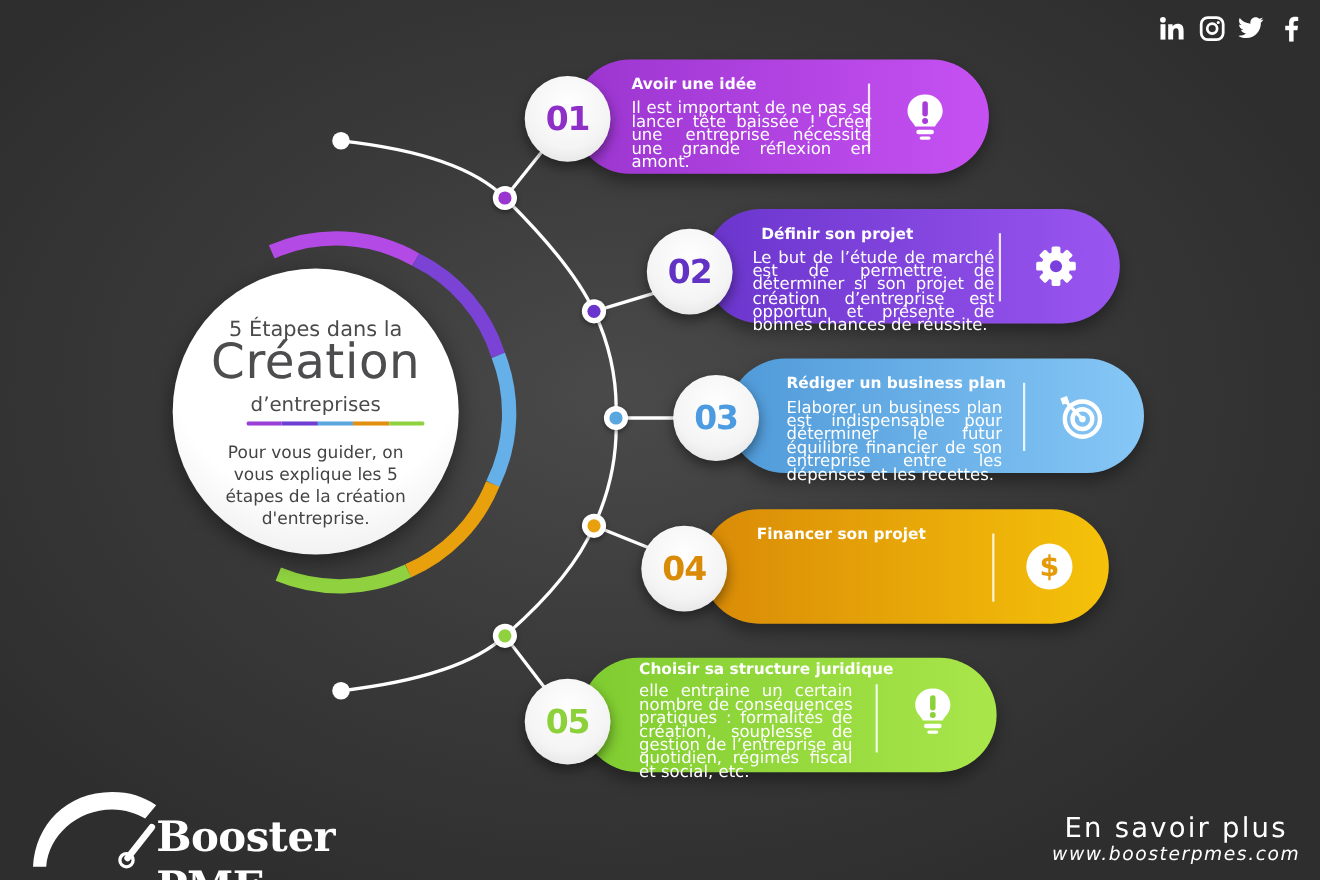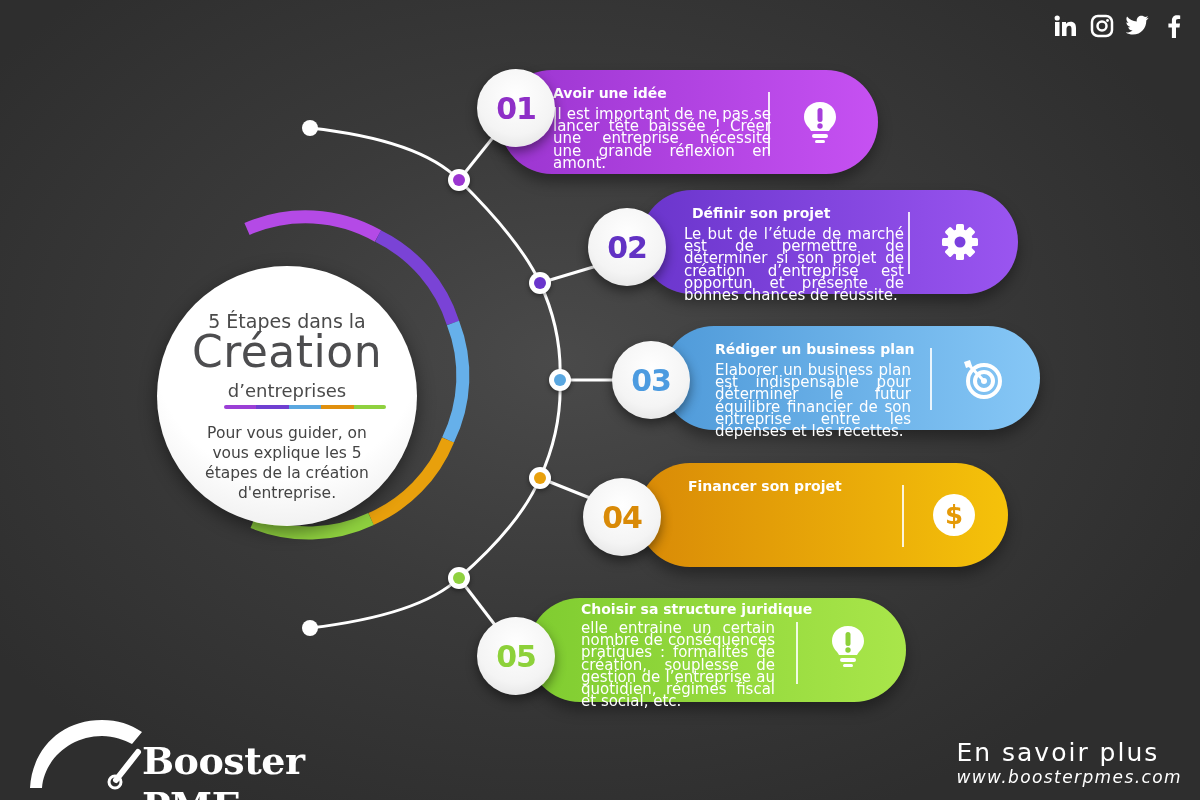--- a/index.html
+++ b/index.html
@@ -6,21 +6,21 @@
   body {
     width: 1200px; height: 800px; overflow: hidden; position: relative;
     background: radial-gradient(ellipse 700px 500px at 560px 360px, #4a4a4a 0%, #3a3a3a 50%, #2e2e2e 100%);
     font-family: "DejaVu Sans", sans-serif;
   }
   .abs { position: absolute; }
   svg.lines { position: absolute; left: 0; top: 0; }
 
   
   .hub {
-    position: absolute; left: 157px; top: 266px; width: 260px; height: 260px;
+    position: absolute; left: 157px; top: 244px; width: 260px; height: 260px;
     border-radius: 50%;
     background: radial-gradient(circle at 50% 30%, #ffffff 0%, #ffffff 60%, #e6e6e6 100%);
     box-shadow: 0 6px 18px rgba(0,0,0,0.45);
     text-align: center; color: #4a4a4a;
   }
   .hub .t1 { position: absolute; top: 44px; left: 0; width: 100%; font-size: 19px; }
   .hub .t2 { position: absolute; top: 60px; left: 0; width: 100%; font-size: 44px; letter-spacing: 0.5px; color: #4d4d4f; }
   .hub .t3 { position: absolute; top: 114px; left: 0; width: 100%; font-size: 18px; }
   .hub .bar { position: absolute; top: 139px; left: 67px; width: 162px; height: 4px; border-radius: 2px; display: flex; overflow: hidden; }
   .hub .bar span { flex: 1; height: 100%; }
@@ -48,21 +48,21 @@
   .node { position: absolute; width: 22px; height: 22px; border-radius: 50%; background: #fff; box-shadow: 0 2px 5px rgba(0,0,0,0.4); }
   .node span { position: absolute; left: 5px; top: 5px; width: 12px; height: 12px; border-radius: 50%; }
   .endpoint { position: absolute; width: 16px; height: 16px; border-radius: 50%; background: #fff; }
 
   .social { position: absolute; top: 14px; right: 14px; display: flex; gap: 12px; align-items: center; }
   .social .s { width: 24px; height: 24px; color: #fff; display: flex; align-items: center; justify-content: center; }
 
   .brand { position: absolute; left: 20px; top: 710px; width: 380px; height: 80px; }
   .brand .name { position: absolute; left: 122px; top: 28px; font-family: "DejaVu Serif", serif; font-weight: bold; font-size: 38px; color: #fff; letter-spacing: -0.5px; }
 
-  .more { position: absolute; right: 18px; top: 738px; text-align: left; color: #fff; }
+  .more { position: absolute; right: 18px; top: 738px; text-align: center; color: #fff; }
   .more .l1 { font-size: 25px; letter-spacing: 2px; font-family: "DejaVu Sans", sans-serif; }
   .more .l2 { font-size: 17px; letter-spacing: 1.4px; margin-top: 0px; font-style: italic; }
 </style>
 </head>
 <body>
 
 <svg class="lines" width="1200" height="800">
 
   <path d="M310,128 Q420,140 459,180 Q520,240 540,283 Q562,330 560,380 Q562,430 540,478 Q520,525 459,578 Q420,615 310,628" fill="none" stroke="#ffffff" stroke-width="3"></path>
 
@@ -107,21 +107,21 @@
   <div class="bar">
     <span style="background:#9b3fd6"></span>
       <span style="background:#6f3fd1"></span>
       <span style="background:#5aa7e0"></span>
       <span style="background:#e0900e"></span>
       <span style="background:#8fd13f"></span>
   </div>
   <div class="t4">Pour vous guider, on vous explique les 5 étapes de la création d'entreprise.</div>
 </div>
 
-<div class="card" style="left:500px;top:54px;width:378px;background:linear-gradient(90deg,#9b35d0,#c651f2);margin-top:16px;">
+<div class="card" style="left:521px;top:54px;width:378px;background:linear-gradient(90deg,#9b35d0,#c651f2);">
   <div class="title" style="left:53px;">Avoir une idée</div>
   <div class="desc" style="left:53px;width:218px;">Il est important de ne pas se lancer tête baissée ! Créer une entreprise nécessite une grande réflexion en amont.</div>
   <div class="divider" style="left:268px;"></div>
   <svg class="icon" style="left:296px;" viewBox="0 0 48 48">
     <path d="M24 4 C14 4 8 11 8 19 C8 26 13 29 15 33 L33 33 C35 29 40 26 40 19 C40 11 34 4 24 4 Z" fill="#fff"></path>
     <rect x="16" y="36" width="16" height="4" rx="2" fill="#fff"></rect>
     <rect x="19" y="42" width="10" height="3" rx="1.5" fill="#fff"></rect>
     <rect x="21.5" y="10" width="5" height="14" rx="2.5" fill="#a63ddb"></rect>
     <circle cx="24" cy="28" r="2.7" fill="#a63ddb"></circle>
   </svg>

